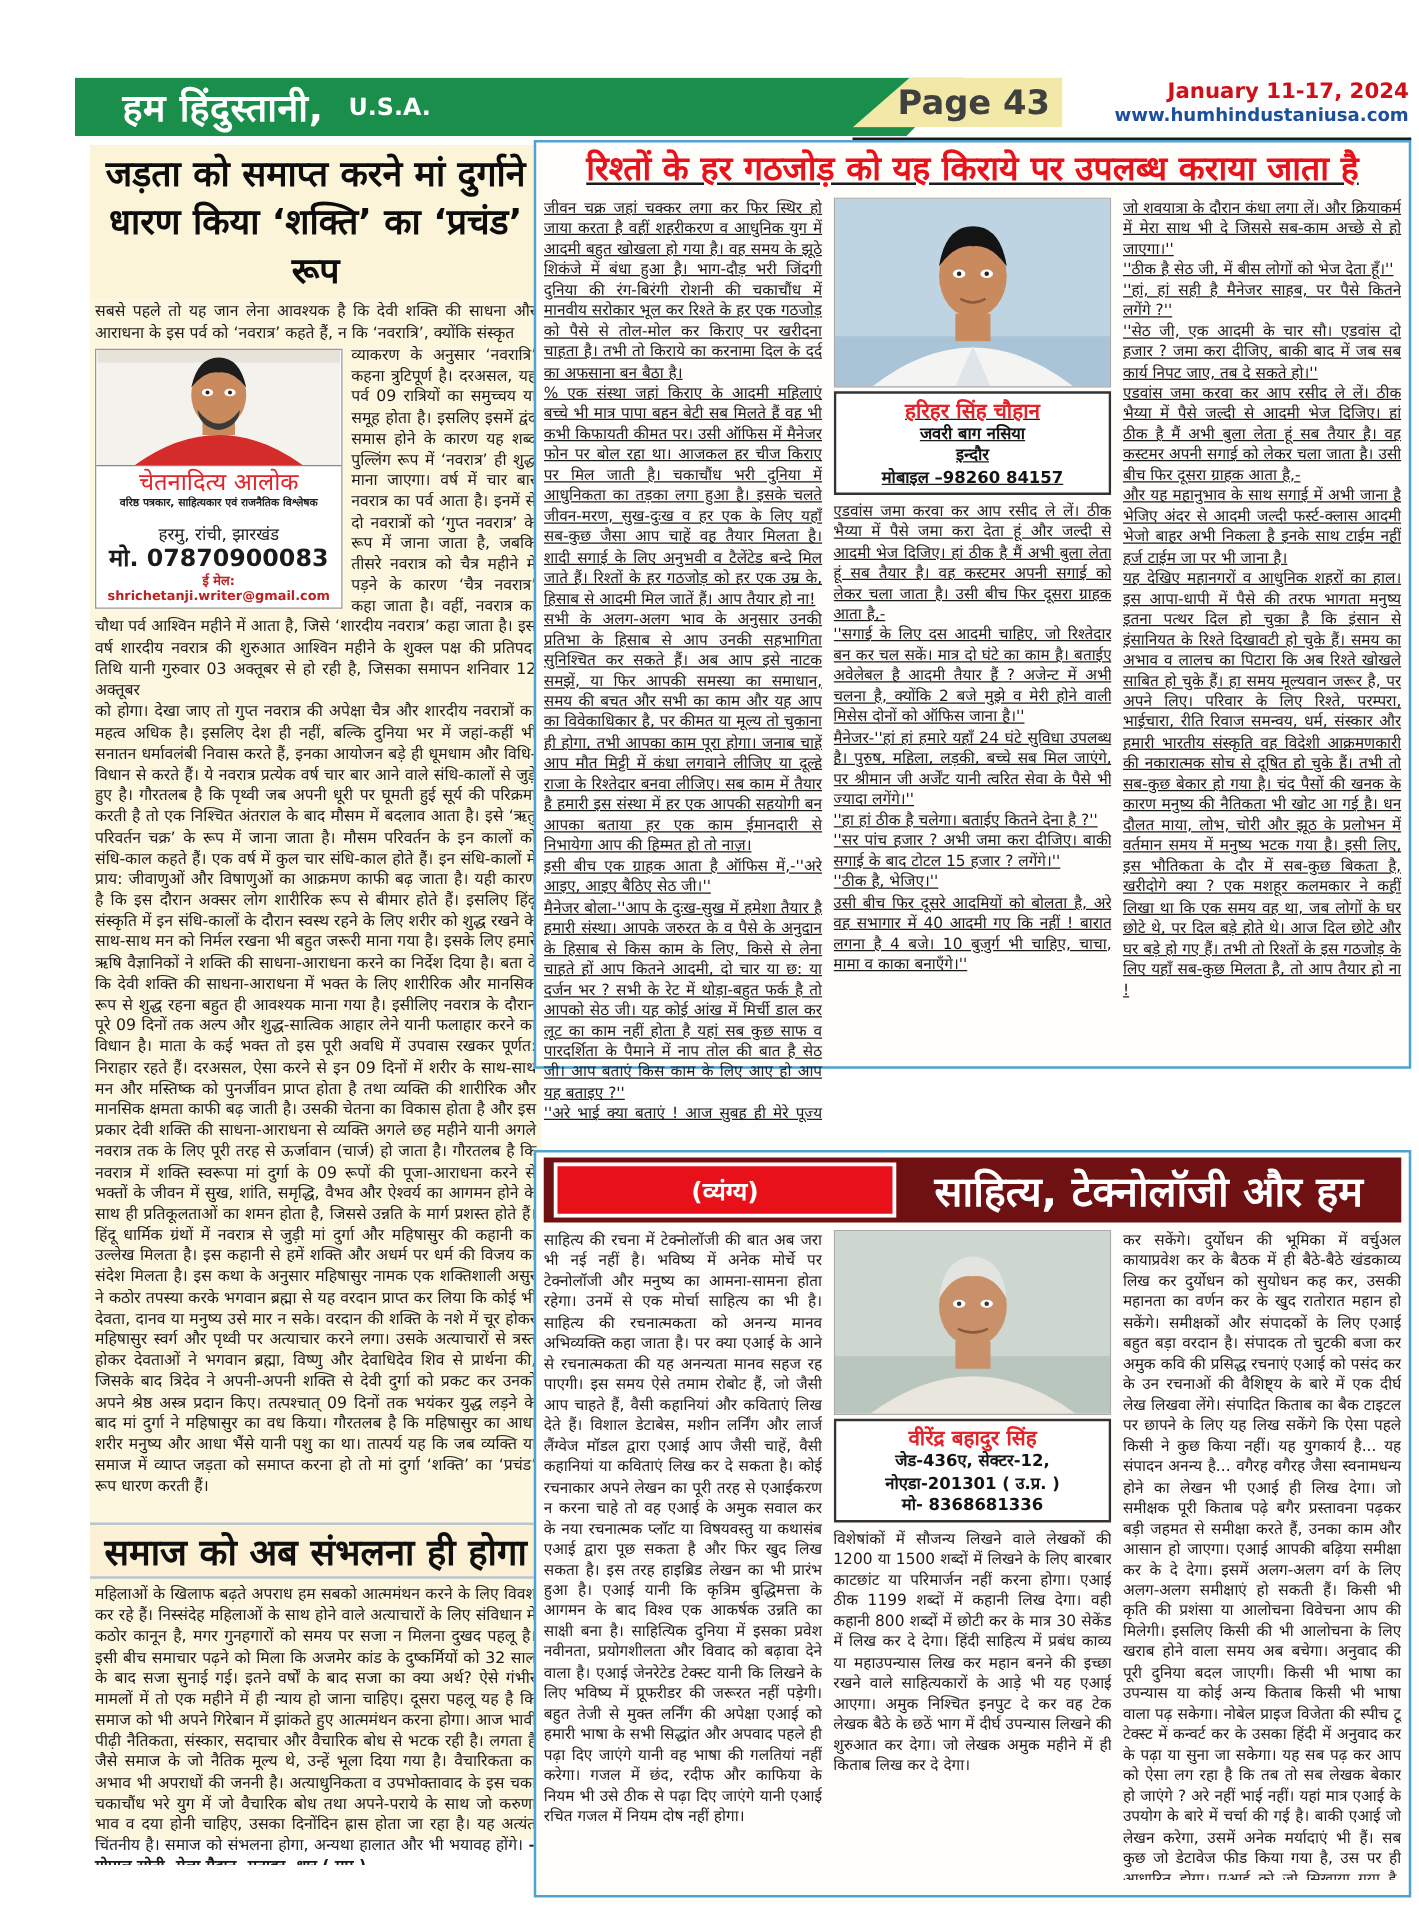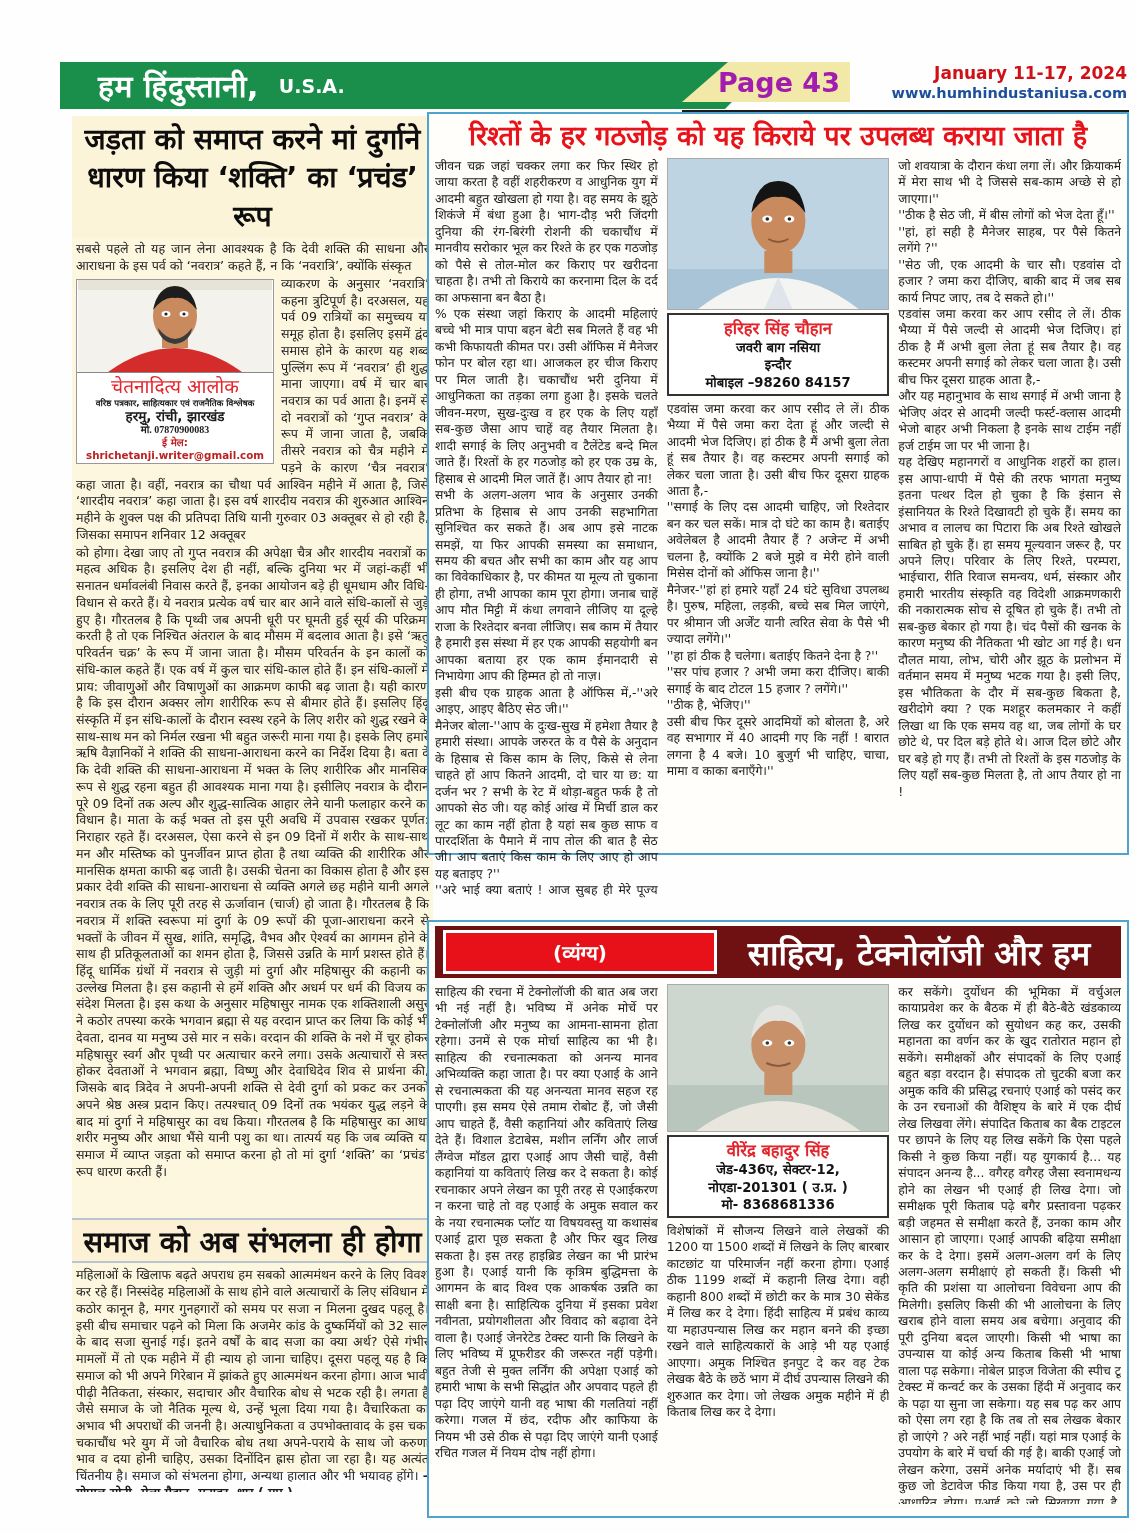--- a/index.html
+++ b/index.html
@@ -15,21 +15,21 @@
     position:absolute;left:0;top:0;width:711px;height:47px;background:#1a8f4b;
     clip-path:polygon(0 0,100% 0,calc(100% - 46px) 100%,0 100%);
     display:flex;align-items:center;padding-left:38px;box-sizing:border-box;color:#fff;
   }
   .m-main{font-size:30px;font-weight:bold;letter-spacing:.5px;}
   .m-sub{font-size:19px;font-weight:bold;margin-left:20px;}
   .pagebox{
     position:absolute;left:622px;top:0;width:168px;height:40px;background:#f2e9a8;
     clip-path:polygon(46px 0,100% 0,100% 100%,0 100%);
     display:flex;align-items:center;justify-content:center;padding-left:26px;box-sizing:border-box;
-    font-size:27px;font-weight:bold;color:#a21caf;
+    font-size:27px;font-weight:bold;color:#404040;
   }
   .hrule{position:absolute;left:622px;right:0;top:48px;height:3px;background:#1b1b1b;}
   .hdr-right{position:absolute;right:2px;top:1px;text-align:right;line-height:1.25;}
   .hdr-date{font-size:17px;font-weight:bold;color:#cf1016;}
   .hdr-url{font-size:14.5px;font-weight:bold;color:#1d4f9b;}
 
   
   .leftcol{position:absolute;left:72px;top:116px;width:361px;height:1356px;background:#fdf7e0;}
   .durga-headline{
     font-size:28.5px;font-weight:bold;line-height:1.35;text-align:center;color:#0d0d0d;
@@ -38,35 +38,35 @@
   .body-text{font-size:12.6px;line-height:1.33;text-align:justify;color:#1b1b1b;}
   .durga-body{height:975px;overflow:hidden;padding:3px 4px 0;}
   .durga-body p{margin:0 0 1px;}
   .author-float{
     float:left;width:196px;margin:3px 7px 2px 0;background:#ffffff;border:1px solid #999;
   }
   .photo-box{display:block;width:100%;}
   .author-caption{border-top:1px solid #888;text-align:center;padding:2px 1px;line-height:1.2;}
   .a-name{color:#e3242b;font-weight:normal;font-size:19px;}
   .a-role{font-size:8.6px;font-weight:bold;color:#222;}
-  .a-addr{font-size:13.5px;font-weight:bold;}
-  .a-phone{font-size:10px;font-weight:bold;font-family:Liberation Serif, serif;}
+  .a-addr{font-size:13.5px;font-weight:normal;margin-top:12px;}
+  .a-phone{font-size:19px;font-weight:bold;}
   .a-email{font-size:10.3px;font-weight:bold;color:#b22;}
 
   .samaj{margin-top:2px;}
   .samaj-headline{
     font-size:29px;font-weight:bold;text-align:center;color:#101010;background:#fcf0d5;
     border-top:2px solid #b9c6d2;border-bottom:2px solid #b9c6d2;padding:1px 0;
   }
   .samaj-body{height:225px;overflow:hidden;padding:4px 4px 0;}
 
   
   .art-rt{
     position:absolute;left:427px;top:112px;width:702px;height:743px;box-sizing:border-box;
-    border:2px solid #4fa3cf;background:#fffefb;padding:3px 6px;
+    border:2px solid #4fa3cf;background:#fffefb;padding:3px 6px;text-decoration:underline;
   }
   .rt-headline{color:#e8121a;font-size:27px;font-weight:bold;text-align:center;line-height:1.25;padding:2px 0 5px;}
   .cols{display:flex;gap:9px;overflow:hidden;}
   .rt-cols{height:742px;}
   .col{flex:1 1 0;min-width:0;font-size:12.3px;line-height:1.34;text-align:justify;white-space:pre-line;overflow:hidden;}
   .col-mid{white-space:normal;}
   .col-mid .col-text{white-space:pre-line;}
   .caption-box{border:2px solid #333;background:#fff;text-align:center;padding:3px 2px;margin:3px 0 5px;line-height:1.3;}
   .c-name{color:#e3242b;font-weight:bold;font-size:16.5px;}
   .c-line{font-weight:bold;font-size:13.2px;color:#141414;}

